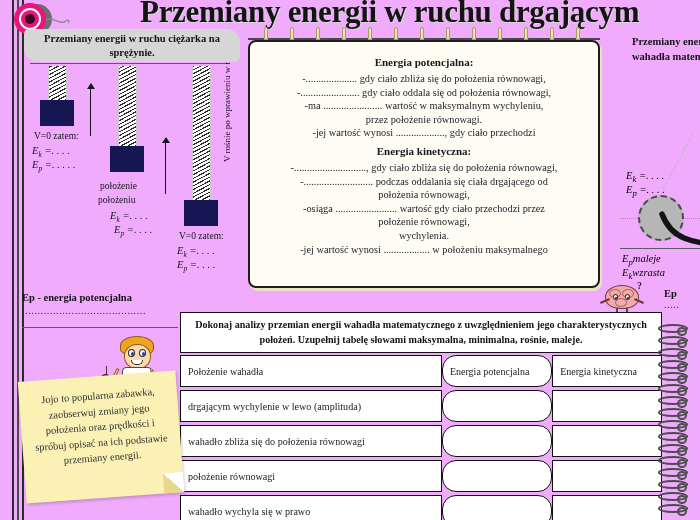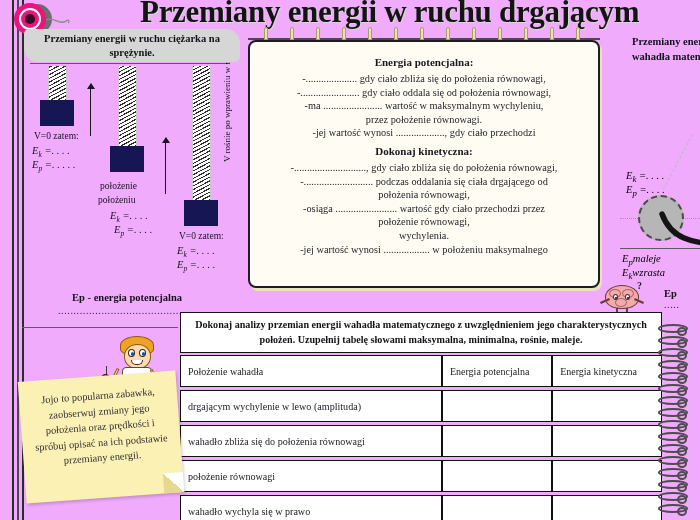--- a/index.html
+++ b/index.html
@@ -200,21 +200,21 @@
     position:absolute; width:5px; height:6px; border-radius:50%;
     background:#fff; border:1.1px solid #4b2a2c;
   }
   .brain .eye::after{ content:''; position:absolute; left:1px; top:1.5px; width:2.4px; height:2.8px;
     border-radius:50%; background:#2a1516; }
   .brain .arm { position:absolute; width:10px; height:2px; background:#f4a9ab; border:1px solid #6c3a3d; }
   .brain .leg { position:absolute; width:2px; height:6px; background:#f1f1f1; border:1px solid #4b4b4b; }
   .brain .q { position:absolute; font-size:10px; font-weight:bold; color:#1d1d1d; }
 
   
-  .ep-label { position:absolute; left:22px; top:292px; width:160px; text-align:right; }
+  .ep-label { position:absolute; left:22px; top:292px; width:160px; text-align:left; }
   .ep-label .t { font-size:10.5px; font-weight:bold; color:#14141a; }
   .ep-label .d { font-size:10px; letter-spacing:0.6px; color:#2a2a33; margin-top:2px; }
   .ep-label::before{
     content:''; position:absolute; left:-2px; top:-3px; right:-2px; bottom:-2px;
     background:#d6d6d6; z-index:-1; border-radius:6px 16px 6px 16px;
   }
   .ep-rule { position:absolute; left:22px; top:327px; width:156px; height:1px; background:#5b5b63; }
 
   .ep2-label { position:absolute; left:664px; top:288px; width:60px; text-align:left; }
   .ep2-label .t { font-size:10.5px; font-weight:bold; color:#14141a; }
@@ -277,21 +277,21 @@
     border-collapse: separate; border-spacing: 0 3px;
   }
   table.pend-table td, table.pend-table th {
     border:1.8px solid #111;
     height:32px; vertical-align:middle;
     font-size:10.1px; color:#1a1a22;
     padding:2px 7px; background:#fff; text-align:left;
   }
   table.pend-table th { font-weight:normal; font-size:10px; }
   table.pend-table td.c1, table.pend-table th.c1 { width:294px; }
-  table.pend-table td.c2, table.pend-table th.c2 { width:118px; }
+  table.pend-table td.c2, table.pend-table th.c2 { width:118px;border-radius:14px; }
   table.pend-table td.c3, table.pend-table th.c3 { width:118px; }
 </style>
 </head>
 <body>
 
 <div id="page">
 
   <div class="left-binding">
     <i></i>
       <i></i>
@@ -407,21 +407,21 @@
   </div>
 
   <div class="notepad">
     <div class="np-inner">
       <div class="np-head hl">Energia potencjalna:</div>
       <div class="np-line">-.................... gdy ciało zbliża się do położenia równowagi,</div>
       <div class="np-line">-....................... gdy ciało oddala się od położenia równowagi,</div>
       <div class="np-line">-ma ....................... wartość w maksymalnym wychyleniu,</div>
       <div class="np-line">przez położenie równowagi.</div>
       <div class="np-line">-jej wartość wynosi ..................., gdy ciało przechodzi</div>
-      <div class="np-head hl" style="margin-top:4px;">Dokonaj kinetyczna:</div>
+      <div class="np-head hl" style="margin-top:4px;">Energia kinetyczna:</div>
       <div class="np-line">-............................, gdy ciało zbliża się do położenia równowagi,</div>
       <div class="np-line">-........................... podczas oddalania się ciała drgającego od</div>
       <div class="np-line">położenia równowagi,</div>
       <div class="np-line">-osiąga ........................ wartość gdy ciało przechodzi przez</div>
       <div class="np-line">położenie równowagi,</div>
       <div class="np-line">wychylenia.</div>
       <div class="np-line">-jej wartość wynosi .................. w położeniu maksymalnego</div>
     </div>
   </div>
 

